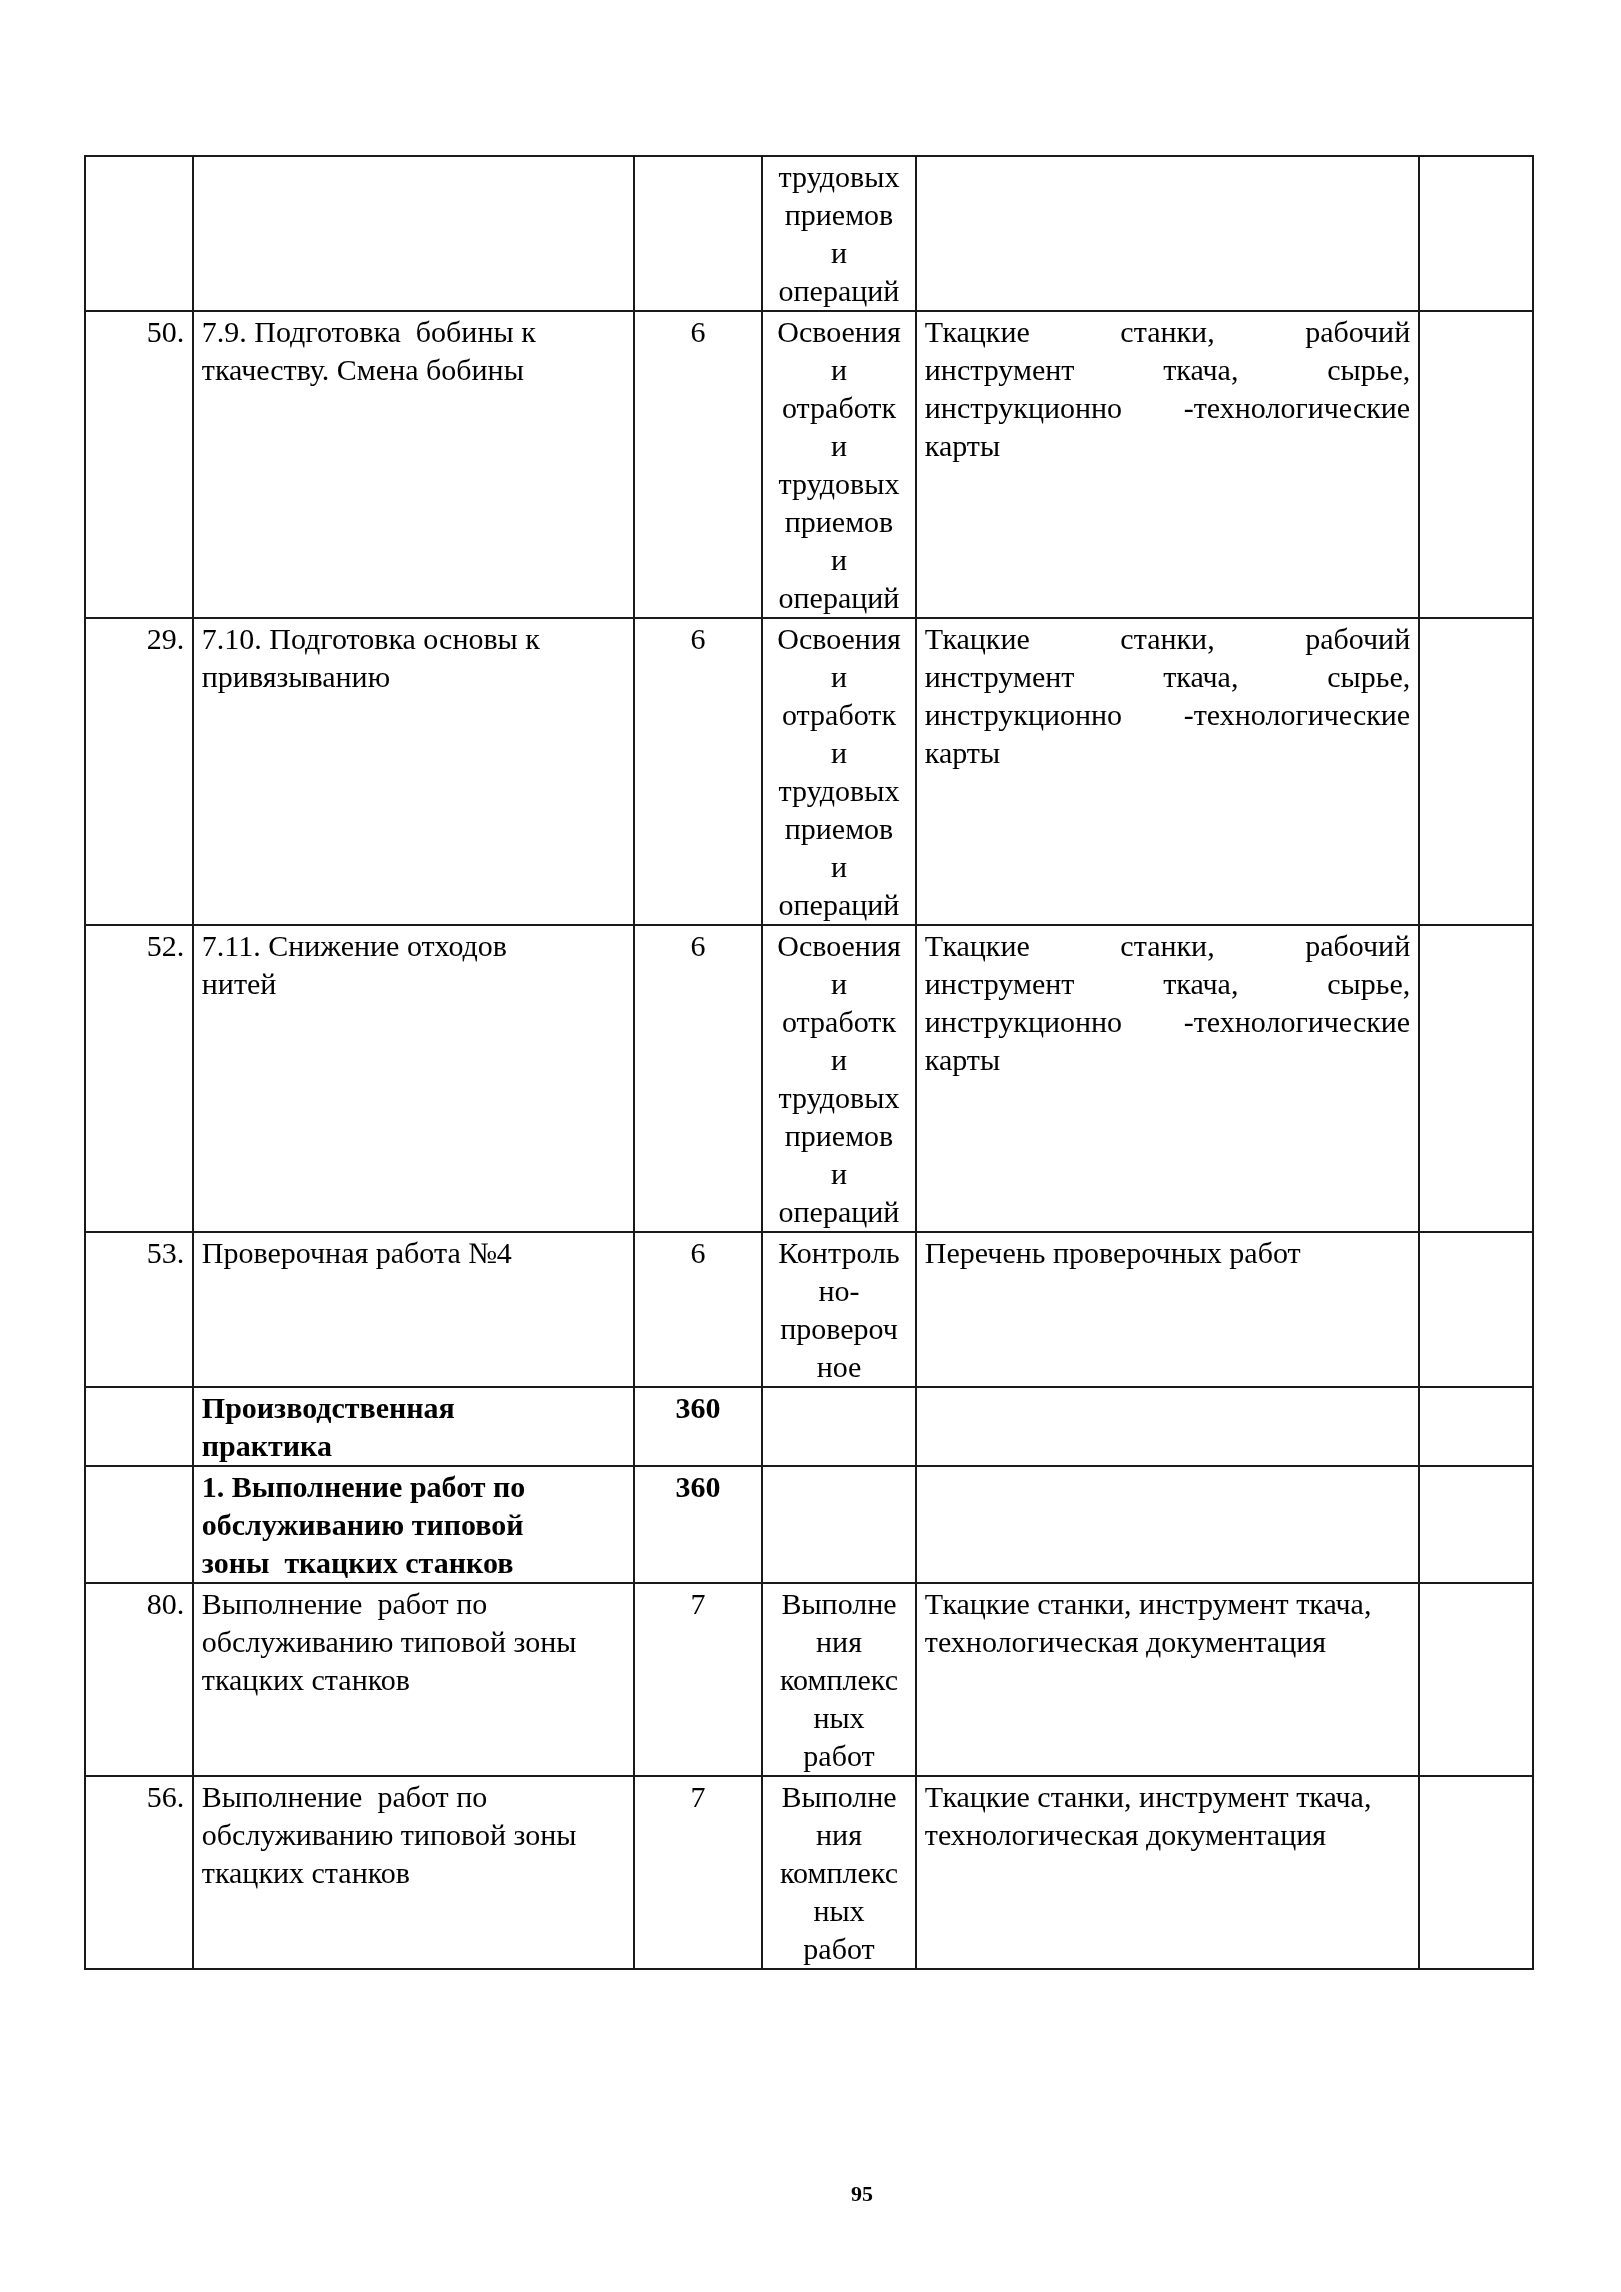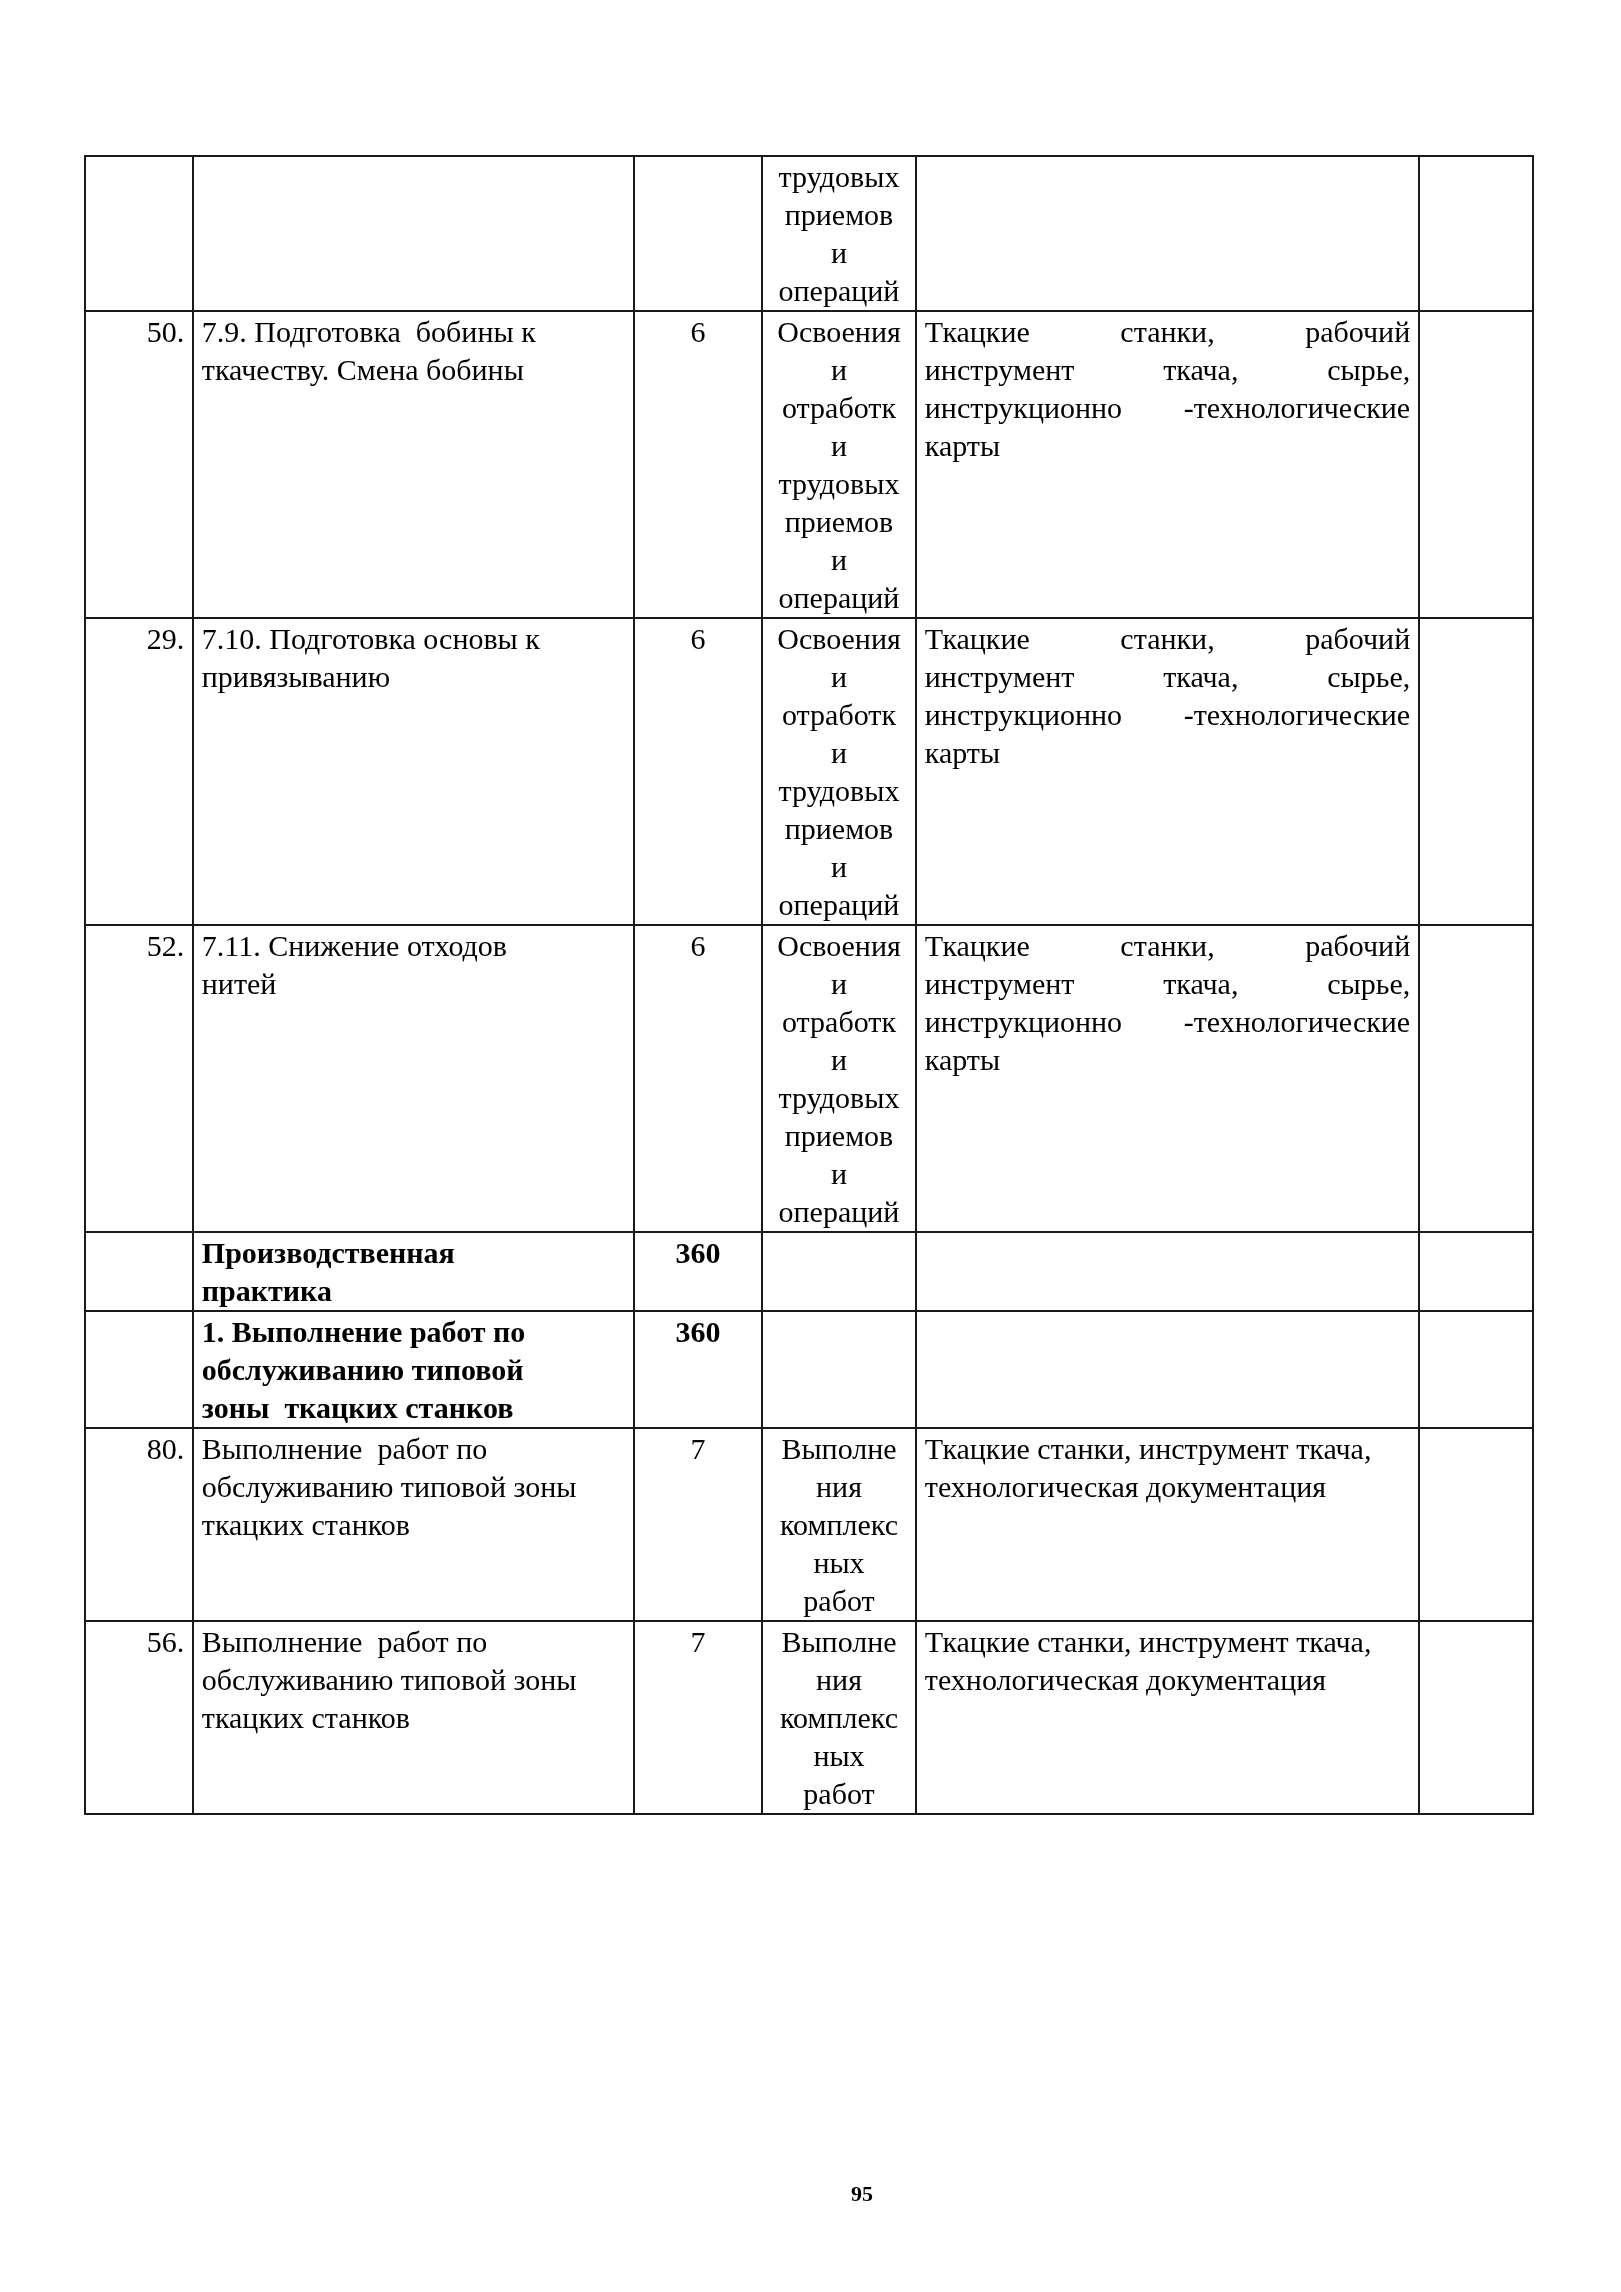--- a/index.html
+++ b/index.html
@@ -135,20 +135,31 @@
 операций</td>
         <td class="c-equip just">
             <div class="jline">Ткацкие станки, рабочий</div>
             <div class="jline">инструмент ткача, сырье,</div>
             <div class="jline">инструкционно -технологические</div>
             <div class="jline last">карты</div>
           </td>
         <td class="c-note"></td>
       </tr>
 
+      <tr style="height:147px">
+        <td class="c-num">53.</td>
+        <td class="c-topic">Проверочная работа №4</td>
+        <td class="c-hours">6</td>
+        <td class="c-type">Контроль
+но-
+провероч
+ное</td>
+        <td class="c-equip">Перечень проверочных работ</td>
+        <td class="c-note"></td>
+      </tr>
 
       <tr class="bold" style="height:75px">
         <td class="c-num"></td>
         <td class="c-topic">Производственная
 практика</td>
         <td class="c-hours">360</td>
         <td class="c-type"></td>
         <td class="c-equip"></td>
         <td class="c-note"></td>
       </tr>

